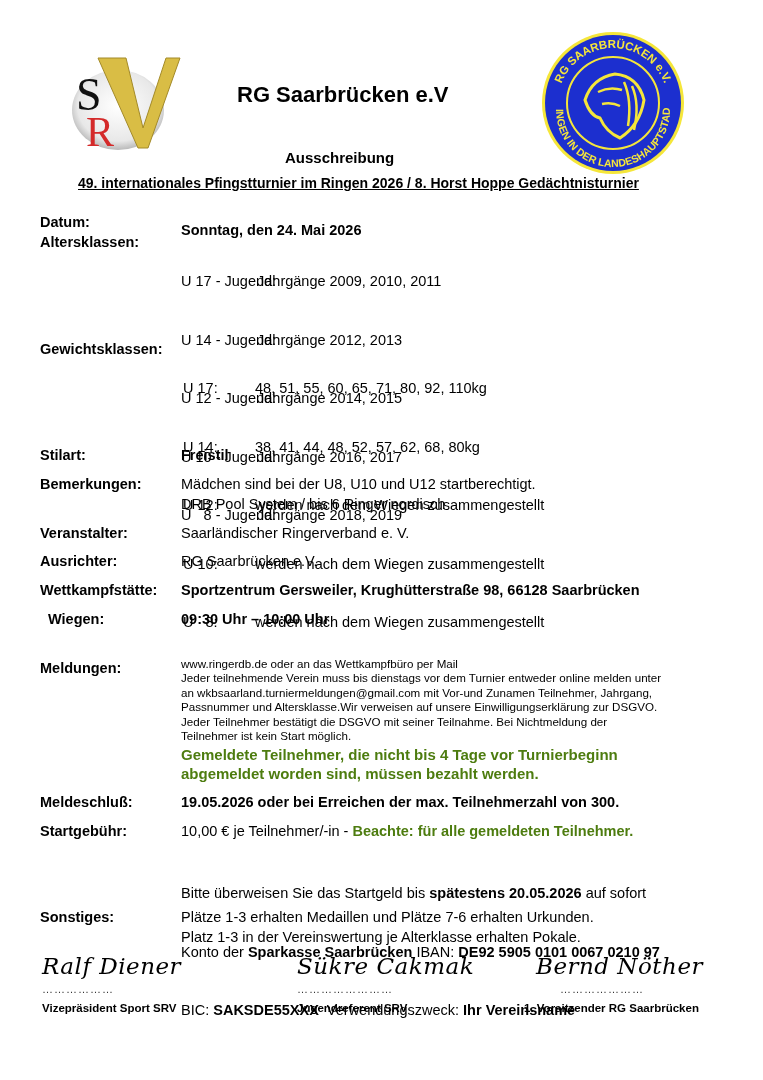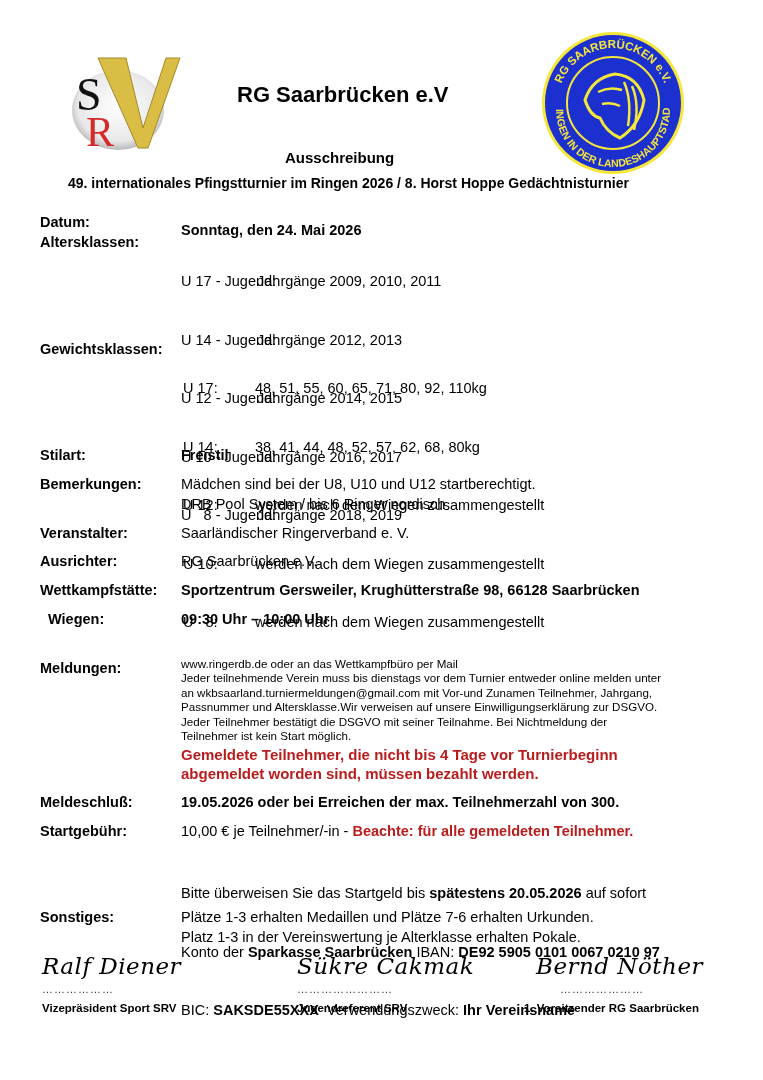--- a/index.html
+++ b/index.html
@@ -2,21 +2,21 @@
 <html><head>
 <meta charset="utf-8">
 <style>
   html, body { margin:0; padding:0; background:#fff; }
   body { width:763px; height:1080px; position:relative; overflow:hidden;
          font-family:"Liberation Sans", sans-serif; color:#000; }
   .abs { position:absolute; white-space:nowrap; }
   .label { position:absolute; left:40px; font-weight:bold; font-size:14.5px; }
   .val { position:absolute; left:181px; font-size:14.5px; line-height:19.5px; white-space:nowrap; }
   .b { font-weight:bold; }
-  .red { color:#b91c1c; font-weight:bold; }
+  .red { color:#4d7c0f; font-weight:bold; }
   .small { font-size:11.6px; line-height:14.4px; }
   .sig { position:absolute; font-family:"DejaVu Serif", serif; font-style:italic; font-size:23px; letter-spacing:0.5px; }
   .dots { position:absolute; font-size:11px; letter-spacing:1px; color:#333; }
   .role { position:absolute; font-size:11.5px; font-weight:bold; }
   .col2 { display:inline-block; width:72px; }
   .colU { display:inline-block; width:76px; }
 </style>
 </head>
 <body>
 
@@ -50,21 +50,21 @@
     </text>
     <text font-family="Liberation Sans, sans-serif" font-weight="bold" font-size="10.5" fill="#f5e63a">
       <textPath href="#arcBot" startOffset="50%" text-anchor="middle">RINGEN IN DER LANDESHAUPTSTADT</textPath>
     </text>
     <path d="M45 70 Q52 48 75 44 Q98 46 104 70 Q100 95 80 108 Q66 102 60 88 Q50 86 45 70 Z" fill="none" stroke="#f5e63a" stroke-width="3"></path>
     <path d="M58 62 Q70 56 82 60 M62 74 Q72 72 80 76 M84 52 Q92 70 88 96 M92 56 Q100 74 94 100" fill="none" stroke="#f5e63a" stroke-width="2.5"></path>
   </svg>
 </div>
 
 <div class="abs b" style="left:285px;top:149px;font-size:15px;">Ausschreibung</div>
-<div class="abs b" style="left:68px;top:175px;font-size:14px;">49. internationales Pfingstturnier im Ringen 2026 / 8. Horst Hoppe Gedächtnisturnier</div>
+<div class="abs b" style="left:78px;top:175px;font-size:14px;text-decoration:underline;">49. internationales Pfingstturnier im Ringen 2026 / 8. Horst Hoppe Gedächtnisturnier</div>
 
 <div class="label" style="top:214px;text-align:center;">Datum:</div>
 <div class="val b" style="top:205px;margin-top:16px;">Sonntag, den 24. Mai 2026</div>
 
 <div class="label" style="top:234px;">Altersklassen:</div>
 <div class="val" style="top:233px;white-space:pre;">
   <div><span class="colU">U 17 - Jugend:</span><span>Jahrgänge 2009, 2010, 2011</span></div>
   <div><span class="colU">U 14 - Jugend:</span><span>Jahrgänge 2012, 2013</span></div>
   <div><span class="colU">U 12 - Jugend:</span><span>Jahrgänge 2014, 2015</span></div>
   <div><span class="colU">U 10 - Jugend:</span><span>Jahrgänge 2016, 2017</span></div>

